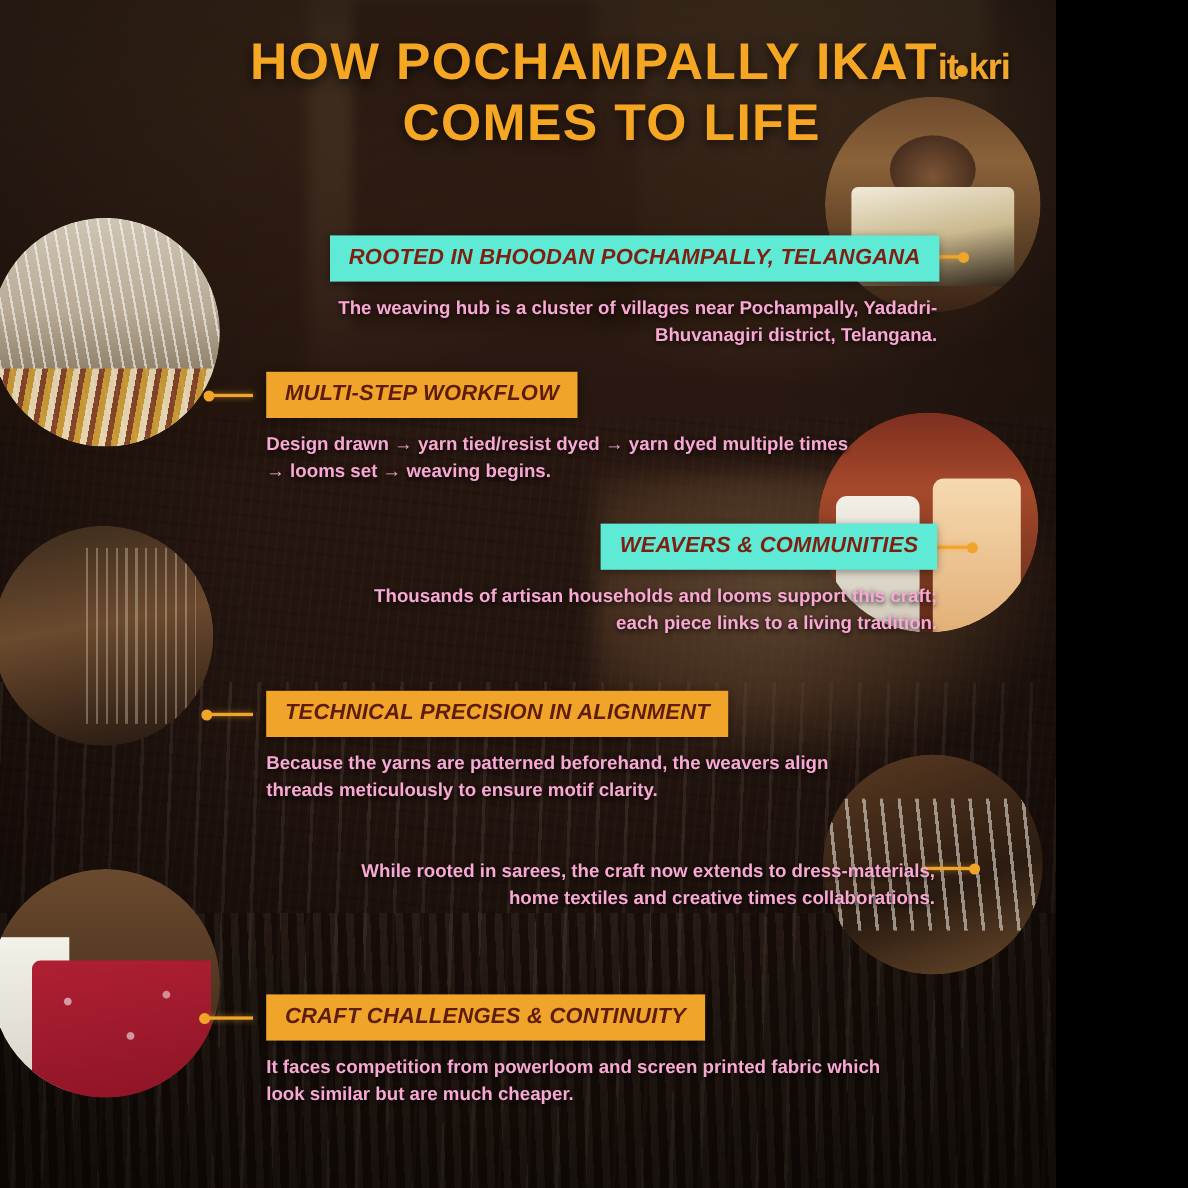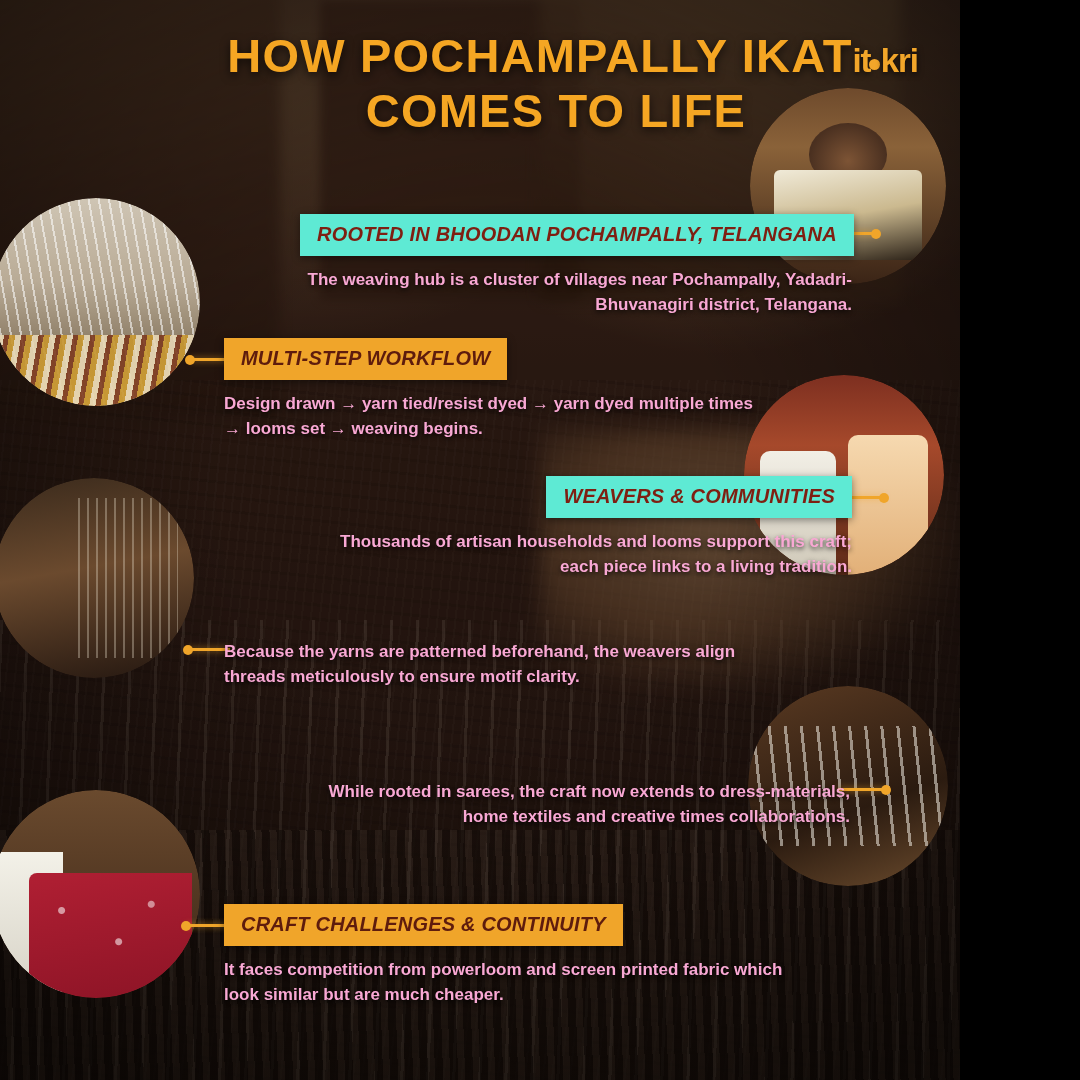--- a/index.html
+++ b/index.html
@@ -223,21 +223,21 @@
   .lbl-amber { background: #f0a52a; color: #5e1c0d; }
   .step-body {
     margin-top: 12px;
     color: #f9a8d4;
     font-size: 17px;
     font-weight: bold;
     line-height: 1.45;
     text-shadow: 0 2px 5px rgba(0,0,0,.8);
   }
   .right-align { text-align: right; }
-  .left-align { text-align: left; }
+  .left-align { text-align: left; margin-left: 18px; }
 
   .connector {
     position: absolute;
     height: 3px;
     background: #f0a52a;
     box-shadow: 0 0 6px rgba(240,165,42,.6);
   }
   .connector .knob {
     position:absolute; top:-3.5px; width:10px; height:10px; border-radius:50%;
     background:#f0a52a;
@@ -334,20 +334,21 @@
     <div class="step-label lbl-amber">MULTI-STEP WORKFLOW</div>
     <div class="step-body">Design drawn → yarn tied/resist dyed → yarn dyed multiple times → looms set → weaving begins.</div>
   </div>
 
   <div class="step right-align" style="left:300px; top:476px; width:552px;">
     <div class="step-label lbl-cream">WEAVERS &amp; COMMUNITIES</div>
     <div class="step-body">Thousands of artisan households and looms support this craft; each piece links to a living tradition.</div>
   </div>
 
   <div class="step left-align" style="left:224px; top:628px; width:560px;">
+    <div class="step-label lbl-amber">TECHNICAL PRECISION IN ALIGNMENT</div>
     <div class="step-body">Because the yarns are patterned beforehand, the weavers align threads meticulously to ensure motif clarity.</div>
   </div>
 
   <div class="step right-align" style="left:288px; top:768px; width:562px;">
     <div class="step-body">While rooted in sarees, the craft now extends to dress-materials, home textiles and creative times collaborations.</div>
   </div>
 
   <div class="step left-align" style="left:224px; top:904px; width:560px;">
     <div class="step-label lbl-amber">CRAFT CHALLENGES &amp; CONTINUITY</div>
     <div class="step-body">It faces competition from powerloom and screen printed fabric which look similar but are much cheaper.</div>

